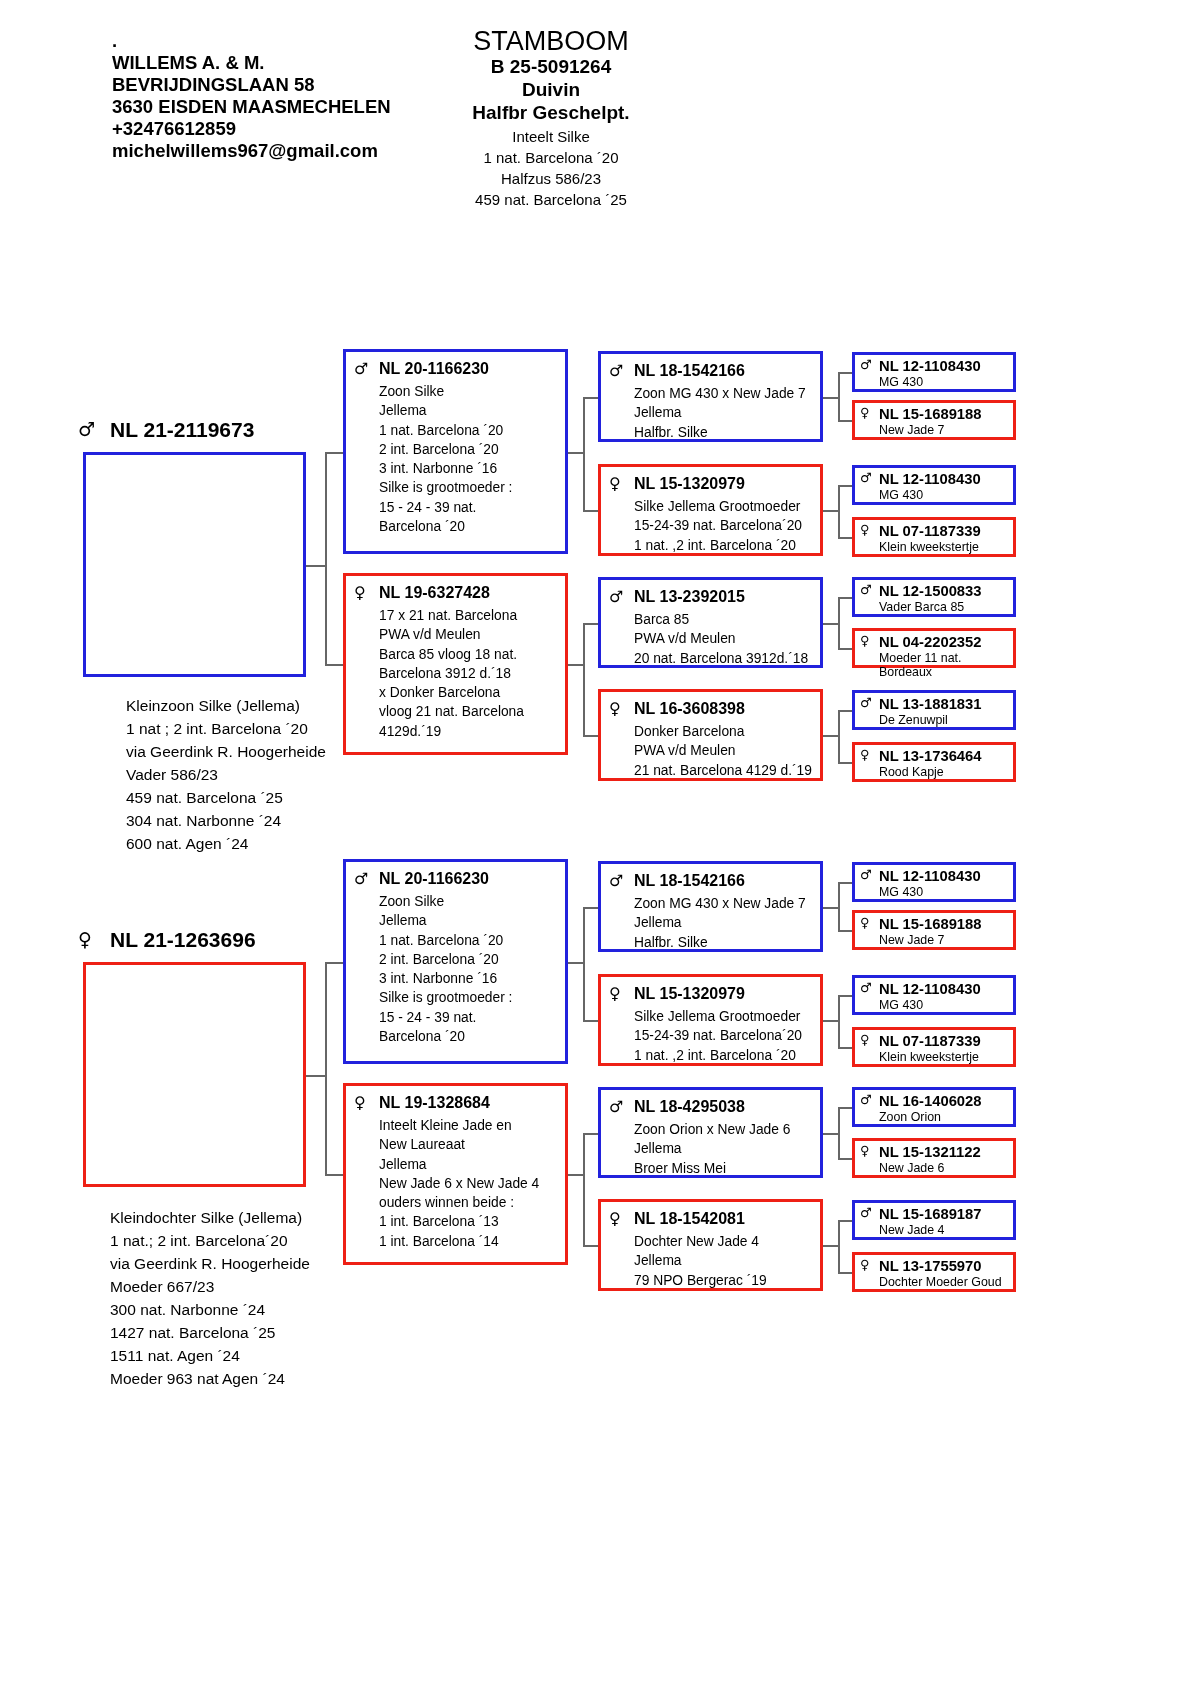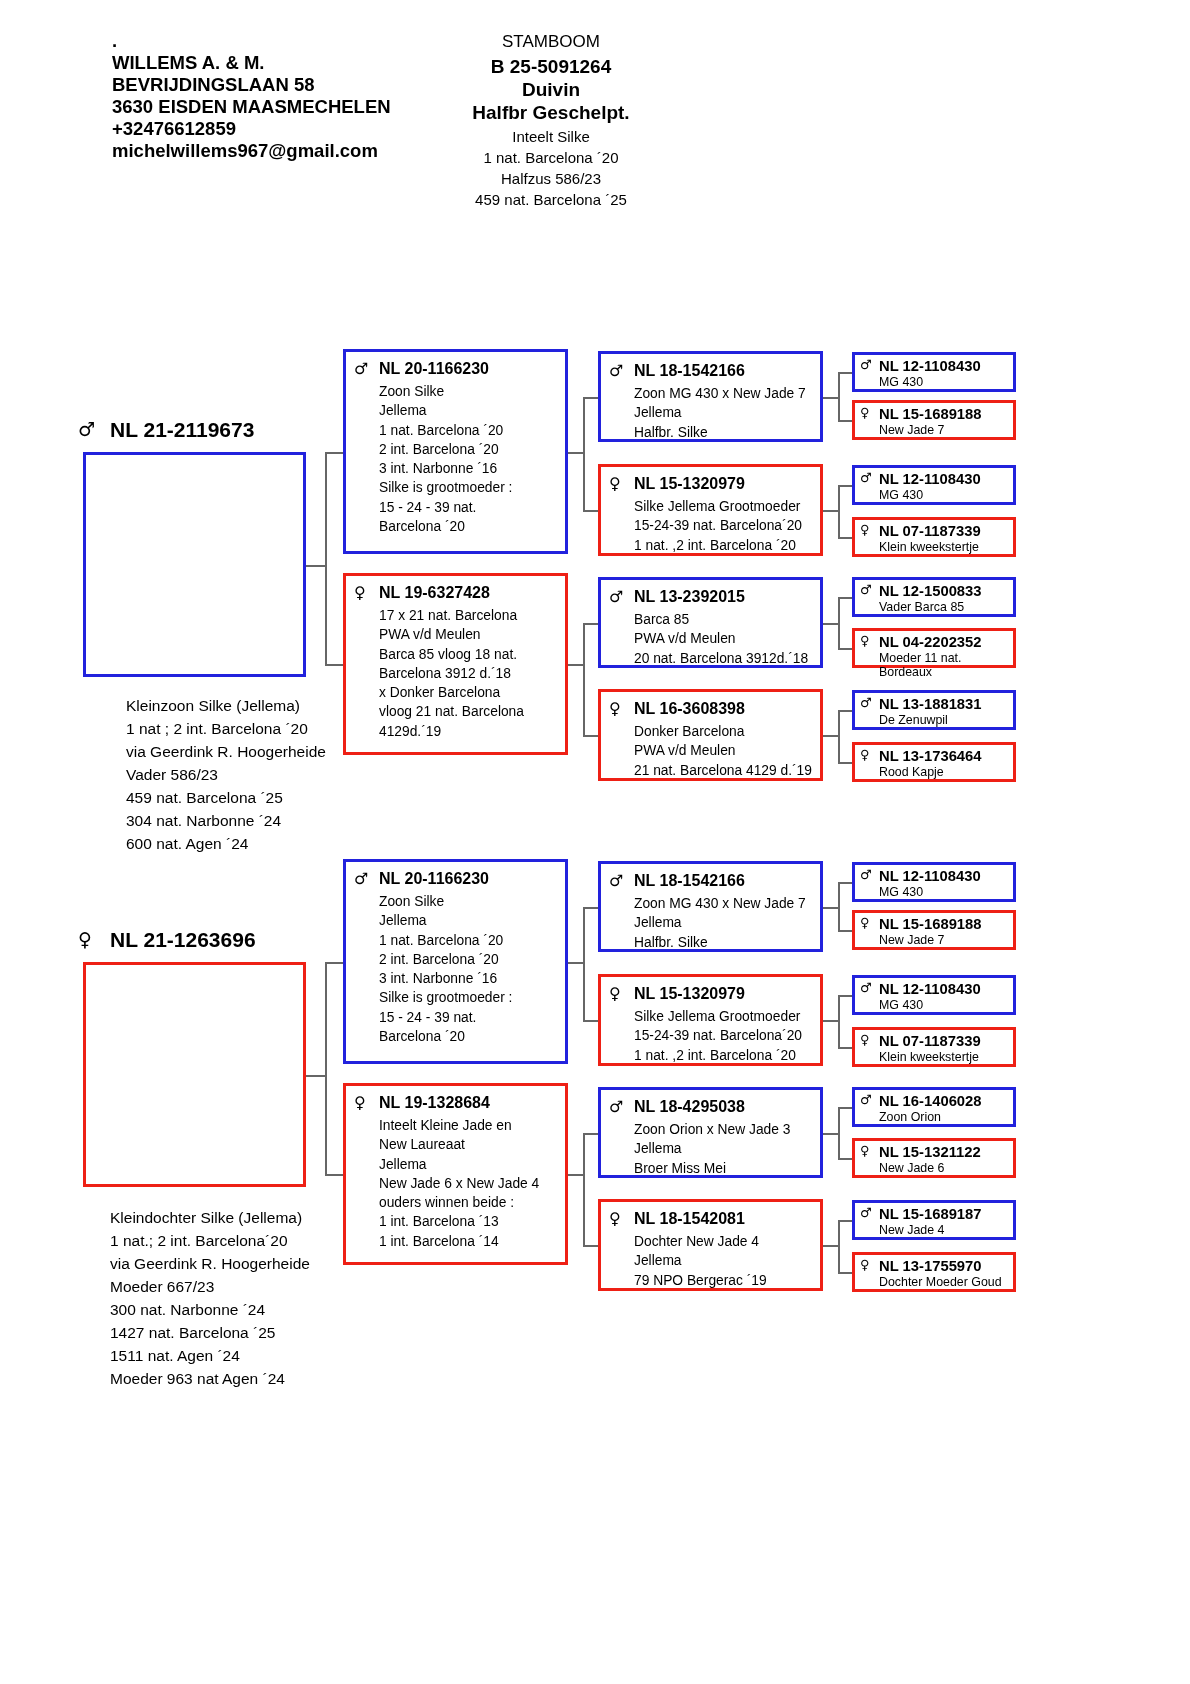--- a/index.html
+++ b/index.html
@@ -1,21 +1,21 @@
 <!DOCTYPE html>
 <html><head>
 <meta charset="utf-8">
 <style>
   html,body{margin:0;padding:0;background:#fff}
   #page{position:relative;width:1190px;height:1684px;background:#ffffff;
         font-family:"Liberation Sans","DejaVu Sans",sans-serif;color:#000;overflow:hidden}
   
   .owner{position:absolute;left:112px;top:30px;font-weight:bold;font-size:18.5px;line-height:22px;white-space:pre-line}
   .chead{position:absolute;left:395px;top:28px;width:312px;text-align:center}
-  .ch-title{font-size:17px;font-weight:normal;line-height:27px}
+  .ch-title{font-size:27px;font-weight:normal;line-height:27px}
   .ch-b{font-size:19px;font-weight:bold;line-height:23px}
   .ch-n{font-size:15px;line-height:21px;white-space:pre-line;margin-top:2px}
   
   .stitle{position:absolute;font-weight:bold;font-size:21px;line-height:24px}
   .sxbig{position:absolute;font-size:19px;font-family:"DejaVu Sans",sans-serif;line-height:19px}
   .frame{position:absolute;border:3px solid;background:#fff;box-sizing:border-box}
   .snotes{position:absolute;font-size:15.5px;line-height:23px;white-space:pre-line}
   
   .pbox{position:absolute;border:3px solid;background:#fff;box-sizing:border-box;padding:7px 6px 0 33px}
   .pbox .bid{font-weight:bold;font-size:16px;line-height:20px;margin-bottom:3px}
@@ -202,21 +202,21 @@
   <div class="pbox female" id="b2fm" style="left:598px;top:974px;width:225px;height:92px">
     <span class="sx">♀</span>
     <div class="bid">NL 15-1320979</div>
     <div class="bls">Silke Jellema Grootmoeder
 15-24-39 nat. Barcelona´20
 1 nat. ,2 int. Barcelona ´20</div>
   </div>
   <div class="pbox male" id="b2mf" style="left:598px;top:1087px;width:225px;height:91px">
     <span class="sx">♂</span>
     <div class="bid">NL 18-4295038</div>
-    <div class="bls">Zoon Orion x New Jade 3
+    <div class="bls">Zoon Orion x New Jade 6
 Jellema
 Broer Miss Mei</div>
   </div>
   <div class="pbox female" id="b2mm" style="left:598px;top:1199px;width:225px;height:92px">
     <span class="sx">♀</span>
     <div class="bid">NL 18-1542081</div>
     <div class="bls">Dochter New Jade 4
 Jellema
 79 NPO Bergerac ´19</div>
   </div>

